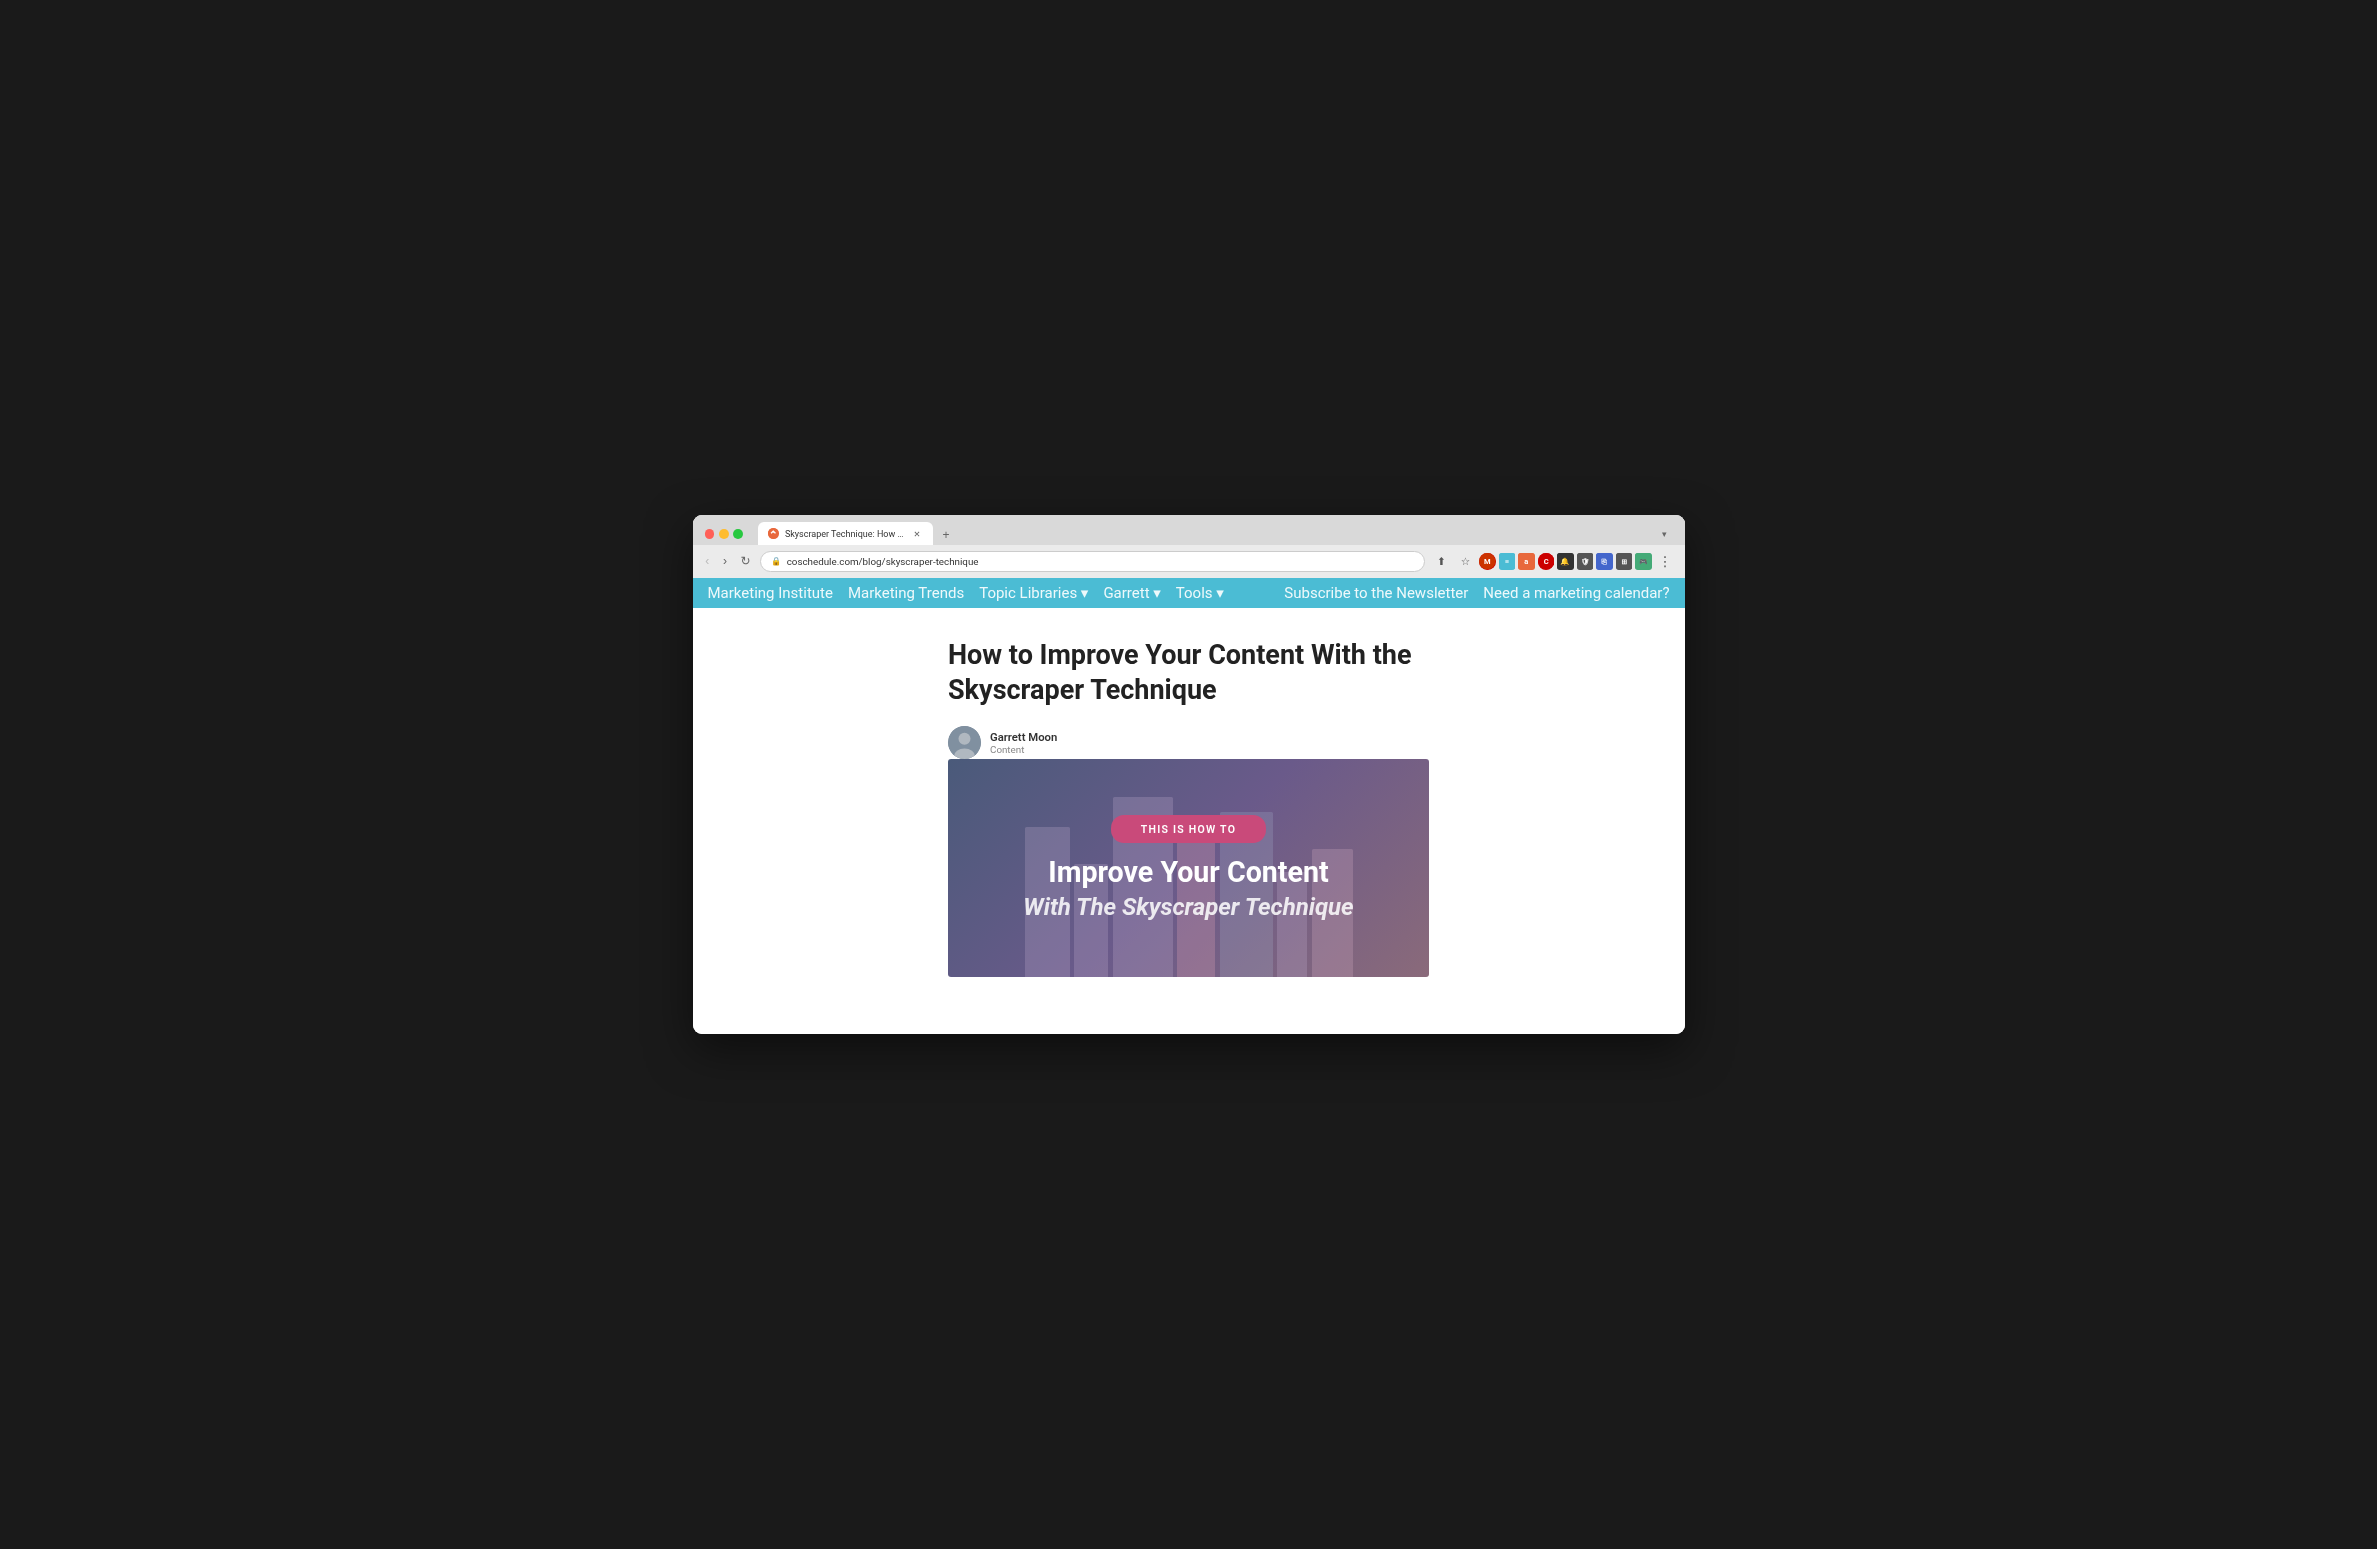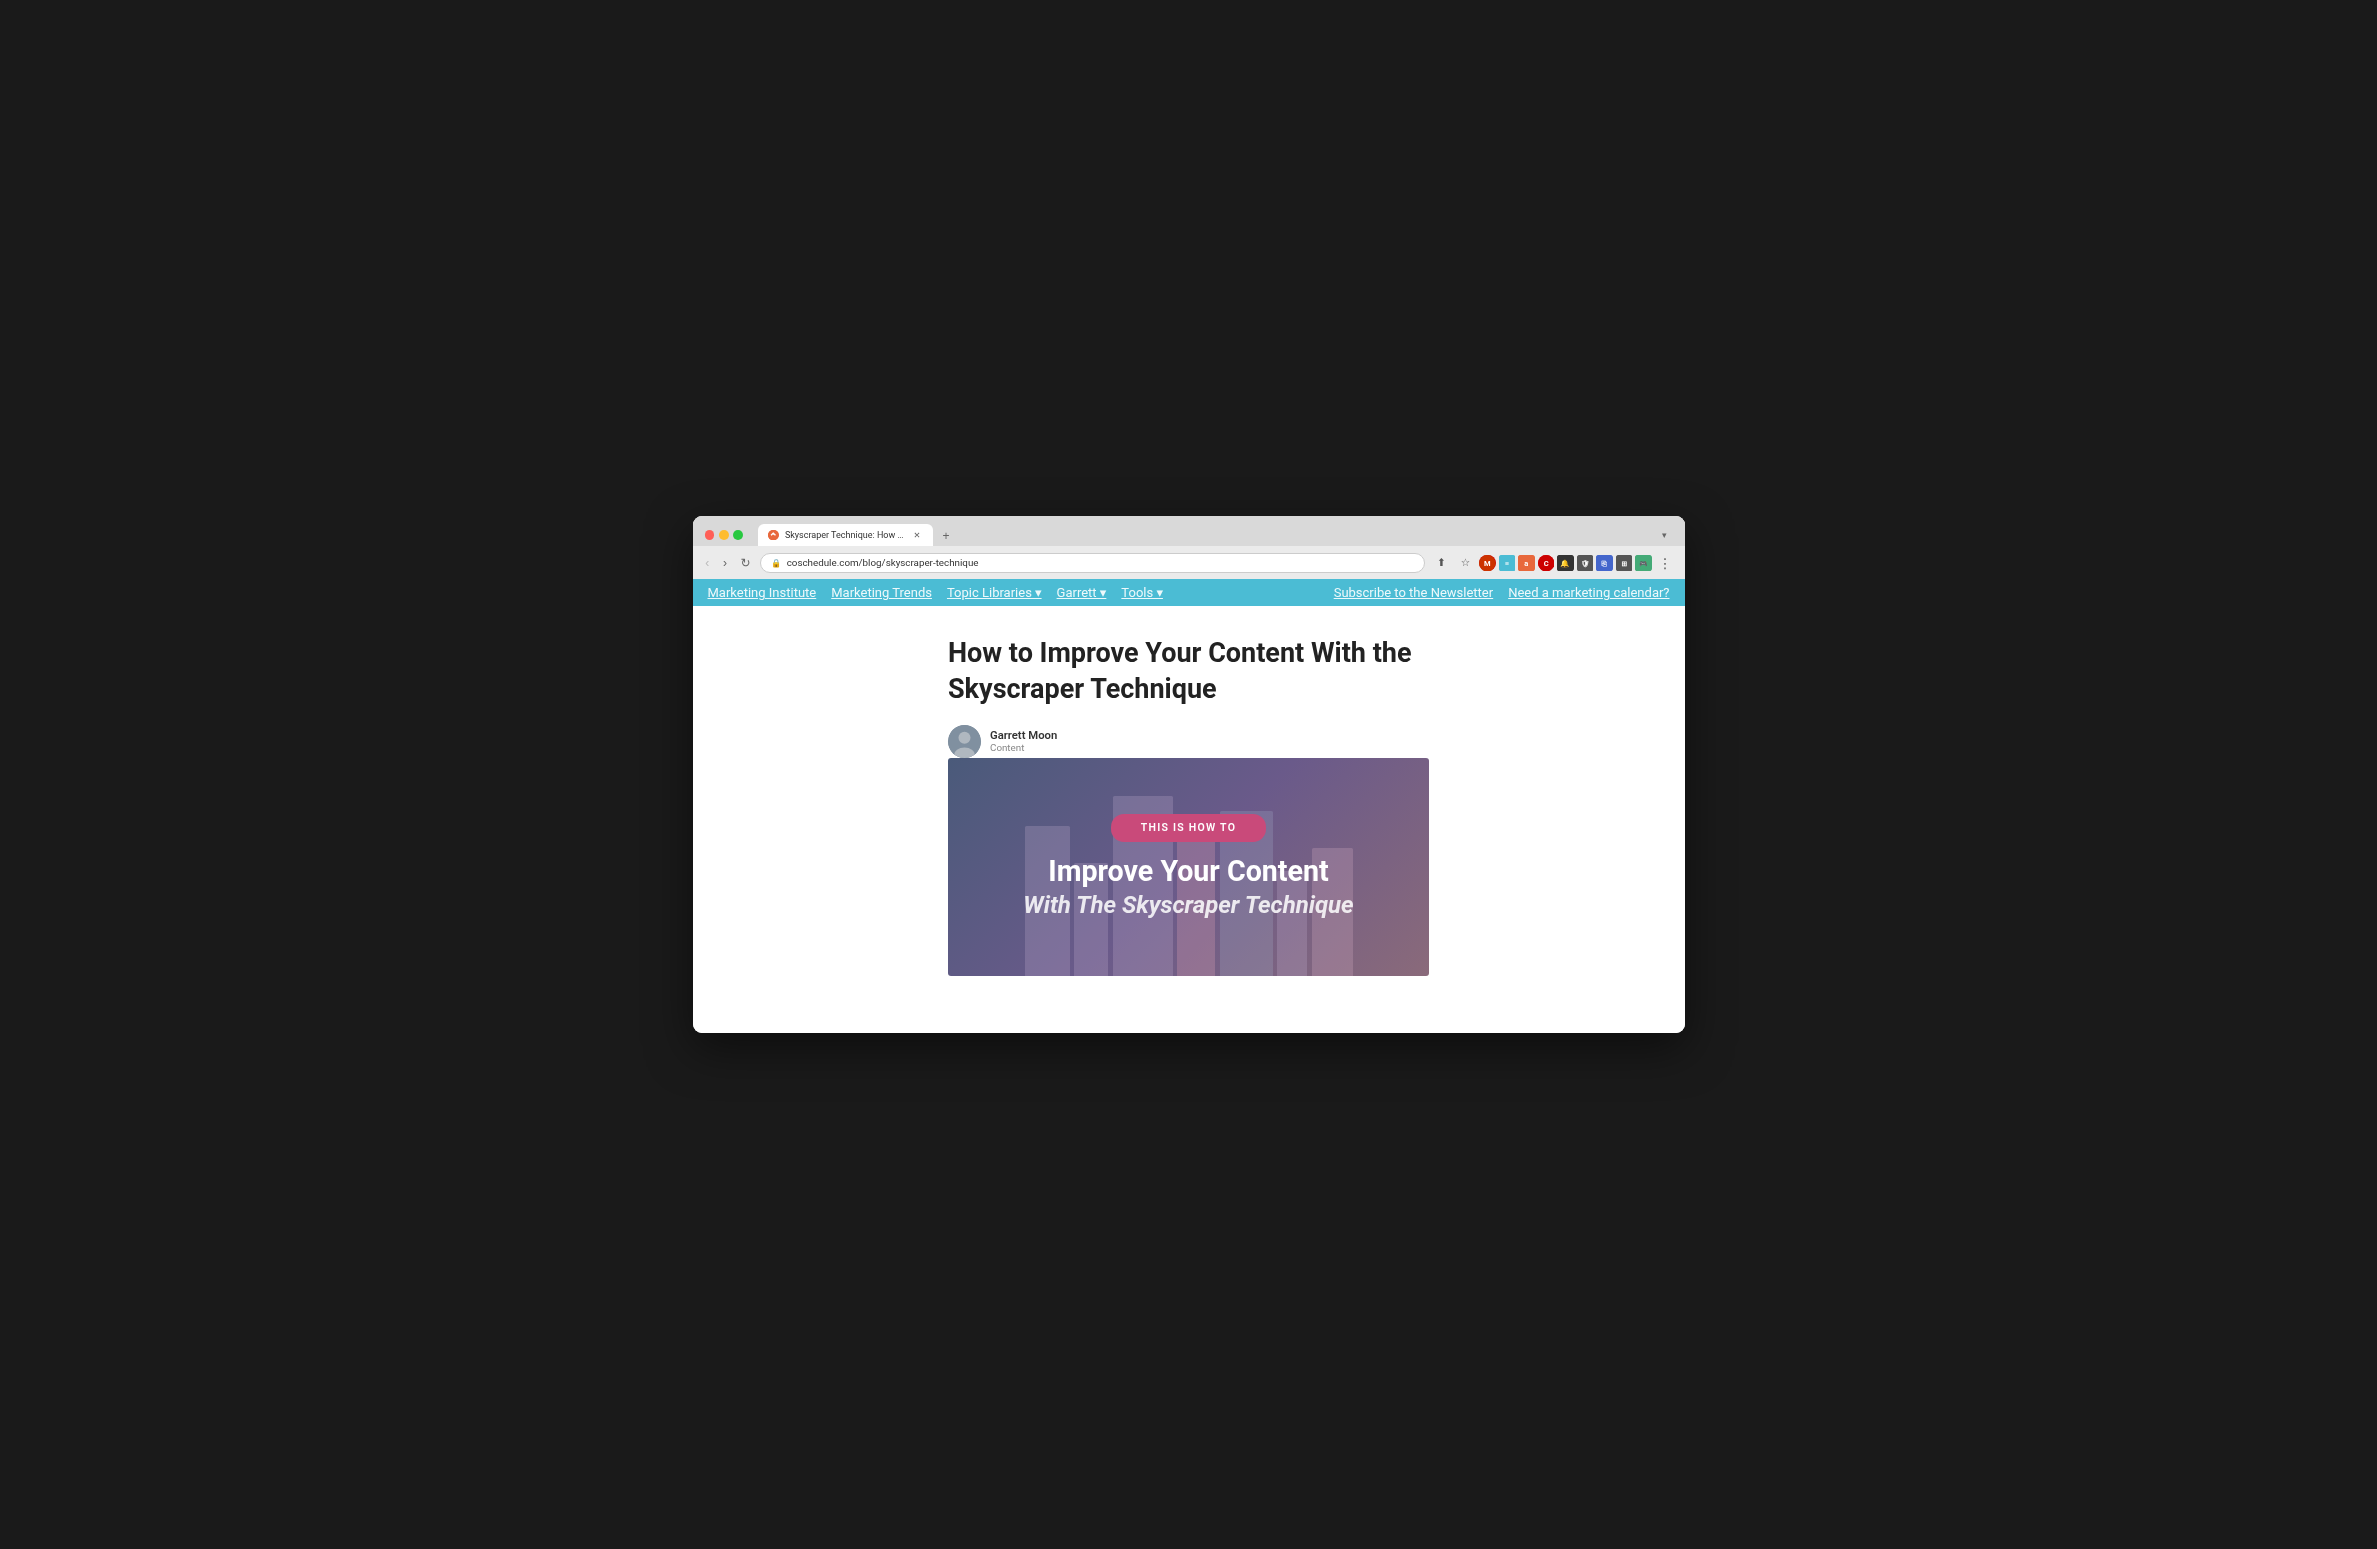--- a/index.html
+++ b/index.html
@@ -202,24 +202,23 @@
     }
 
     .site-nav-left {
       display: flex;
       gap: 15px;
       align-items: center;
     }
 
     .site-nav-item {
       color: rgba(255,255,255,0.9);
-      font-size: 13px;
+      font-size: 15px;
       cursor: pointer;
       white-space: nowrap;
-      text-decoration: underline;
     }
 
     .site-nav-right {
       display: flex;
       gap: 15px;
       font-size: 9px;
       color: rgba(255,255,255,0.9);
     }
 
     

